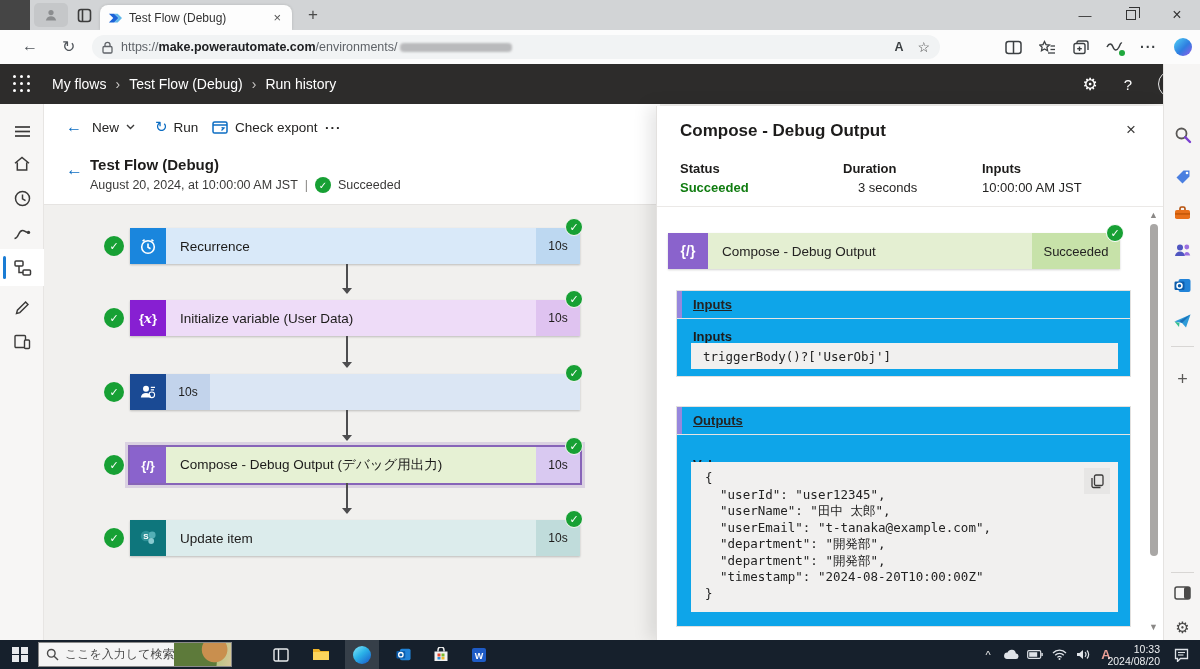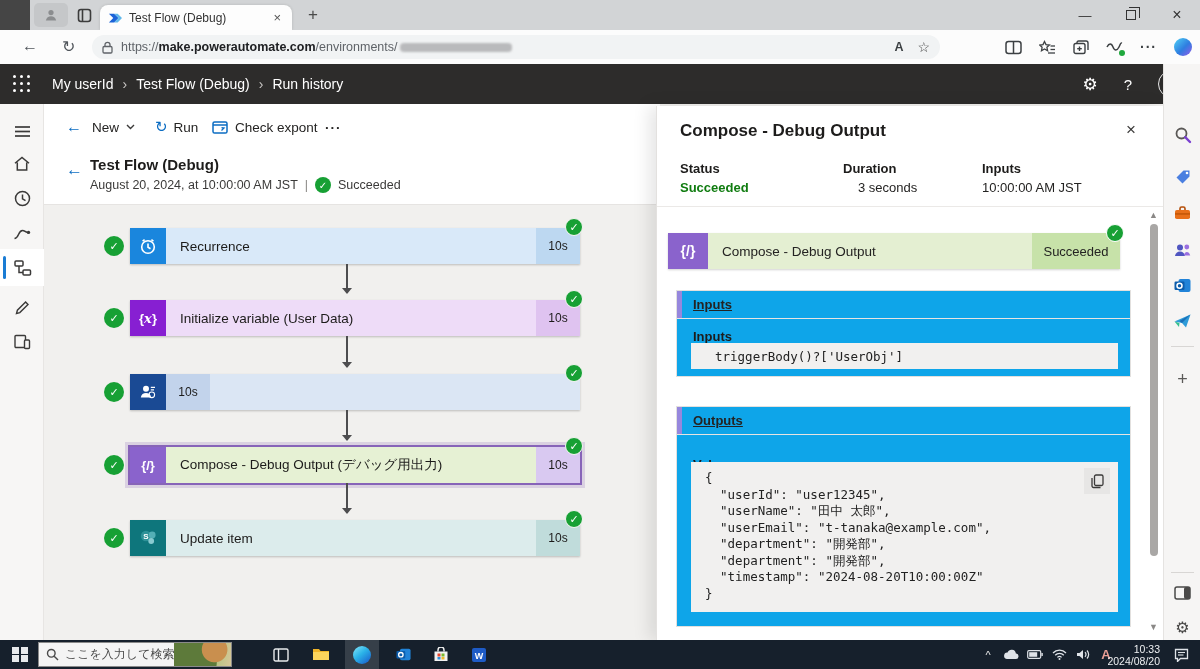--- a/index.html
+++ b/index.html
@@ -93,21 +93,21 @@
   .pcard-label { flex:1; display:flex; align-items:center; padding-left:14px; font-size:13.5px; }
   .pcard-badge { width:88px; flex:0 0 88px; background:#c7e2a9; display:flex; align-items:center; justify-content:center; font-size:13px; }
 
   .secbox { position:absolute; left:676px; width:455px; background:#0ea5e9; border:1px solid #e2e0de;text-decoration:underline; }
   .inputs-box { top:290px; height:87px; }
   .outputs-box { top:406px; height:221px; }
   .sec-head { position:relative; height:28px; border-bottom:1px solid #e6e4e2; display:flex; align-items:center; padding-left:16px; font-size:13px; font-weight:bold; }
   .sec-accent { position:absolute; left:0; top:0; width:5px; height:100%; background:#9687dd; }
   .sec-label { position:absolute; left:16px; font-size:13px; font-weight:bold; color:#1d1c1b; }
   .codebox { position:absolute; left:14px; background:#f1f0ef; font-family:"DejaVu Sans Mono", monospace; font-size:12.5px; color:#222; }
-  .in-code { top:52px; width:427px; height:26px; display:flex; align-items:center; padding-left:24px; }
+  .in-code { top:52px; width:427px; height:26px; display:flex; align-items:center; padding-left:12px; }
   .out-code { top:55px; width:427px; height:150px; padding:8px 0 0 14px; }
   .codeline { white-space:pre; line-height:16.5px; }
   .copy-chip { position:absolute; right:8px; top:6px; width:26px; height:26px; background:#e7e6e5; display:flex; align-items:center; justify-content:center; }
 
   .pscroll-up { position:absolute; left:1149px; top:210px; font-size:9px; color:#8a8886; }
   .pscroll-thumb { position:absolute; left:1150px; top:224px; width:8px; height:332px; background:#a9a7a5; border-radius:4px; }
   .pscroll-down { position:absolute; left:1149px; top:622px; font-size:9px; color:#8a8886; }
 
   
   .edgebar { position:absolute; left:1163px; top:64px; width:37px; height:576px; background:#f6f5f4; border-left:1px solid #e5e3e1; }
@@ -237,21 +237,21 @@
         <i></i>
         <i></i>
         <i></i>
         <i></i>
         <i></i>
         <i></i>
         <i></i>
         <i></i>
       </div>
     <div class="crumbs">
-      <span>My userId</span>
+      <span>My flows</span>
       <span class="crumb-sep">›</span>
       <span>Test Flow (Debug)</span>
       <span class="crumb-sep">›</span>
       <span>Run history</span>
     </div>
     <div class="pa-right">
       <span class="gear-w">⚙</span>
       <span class="help-q">?</span>
       <span class="avatar">DR</span>
     </div>

